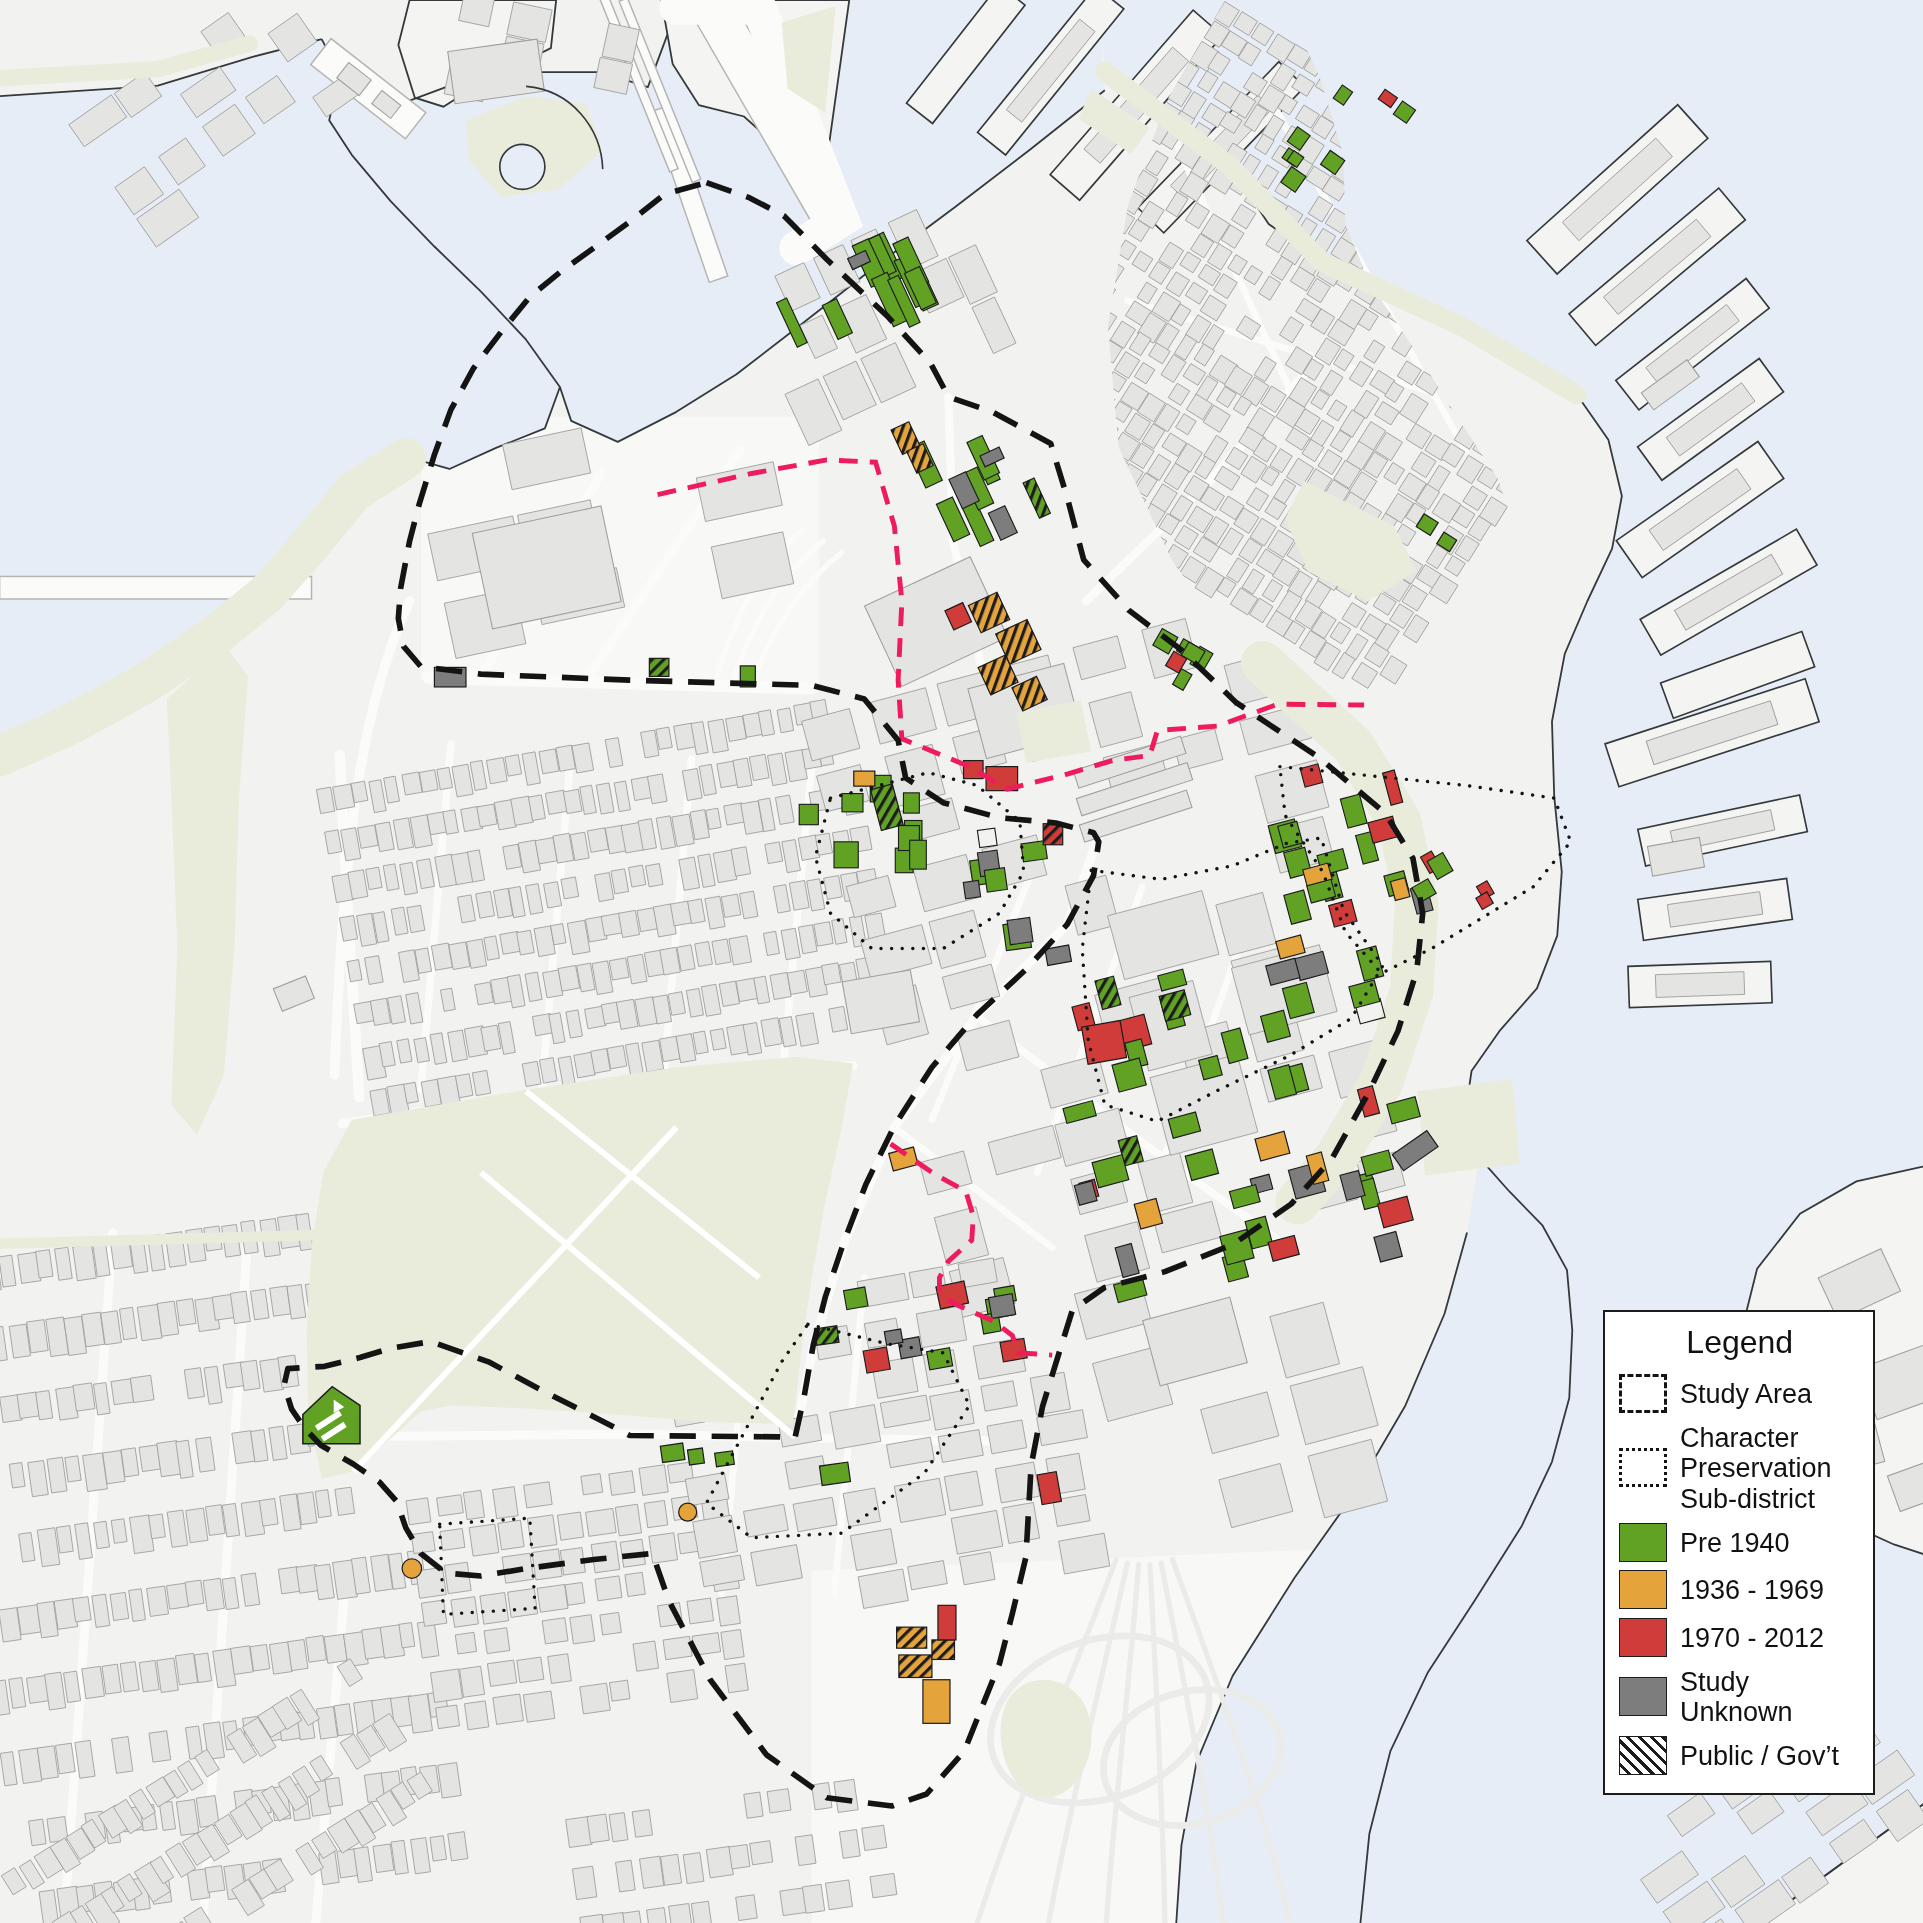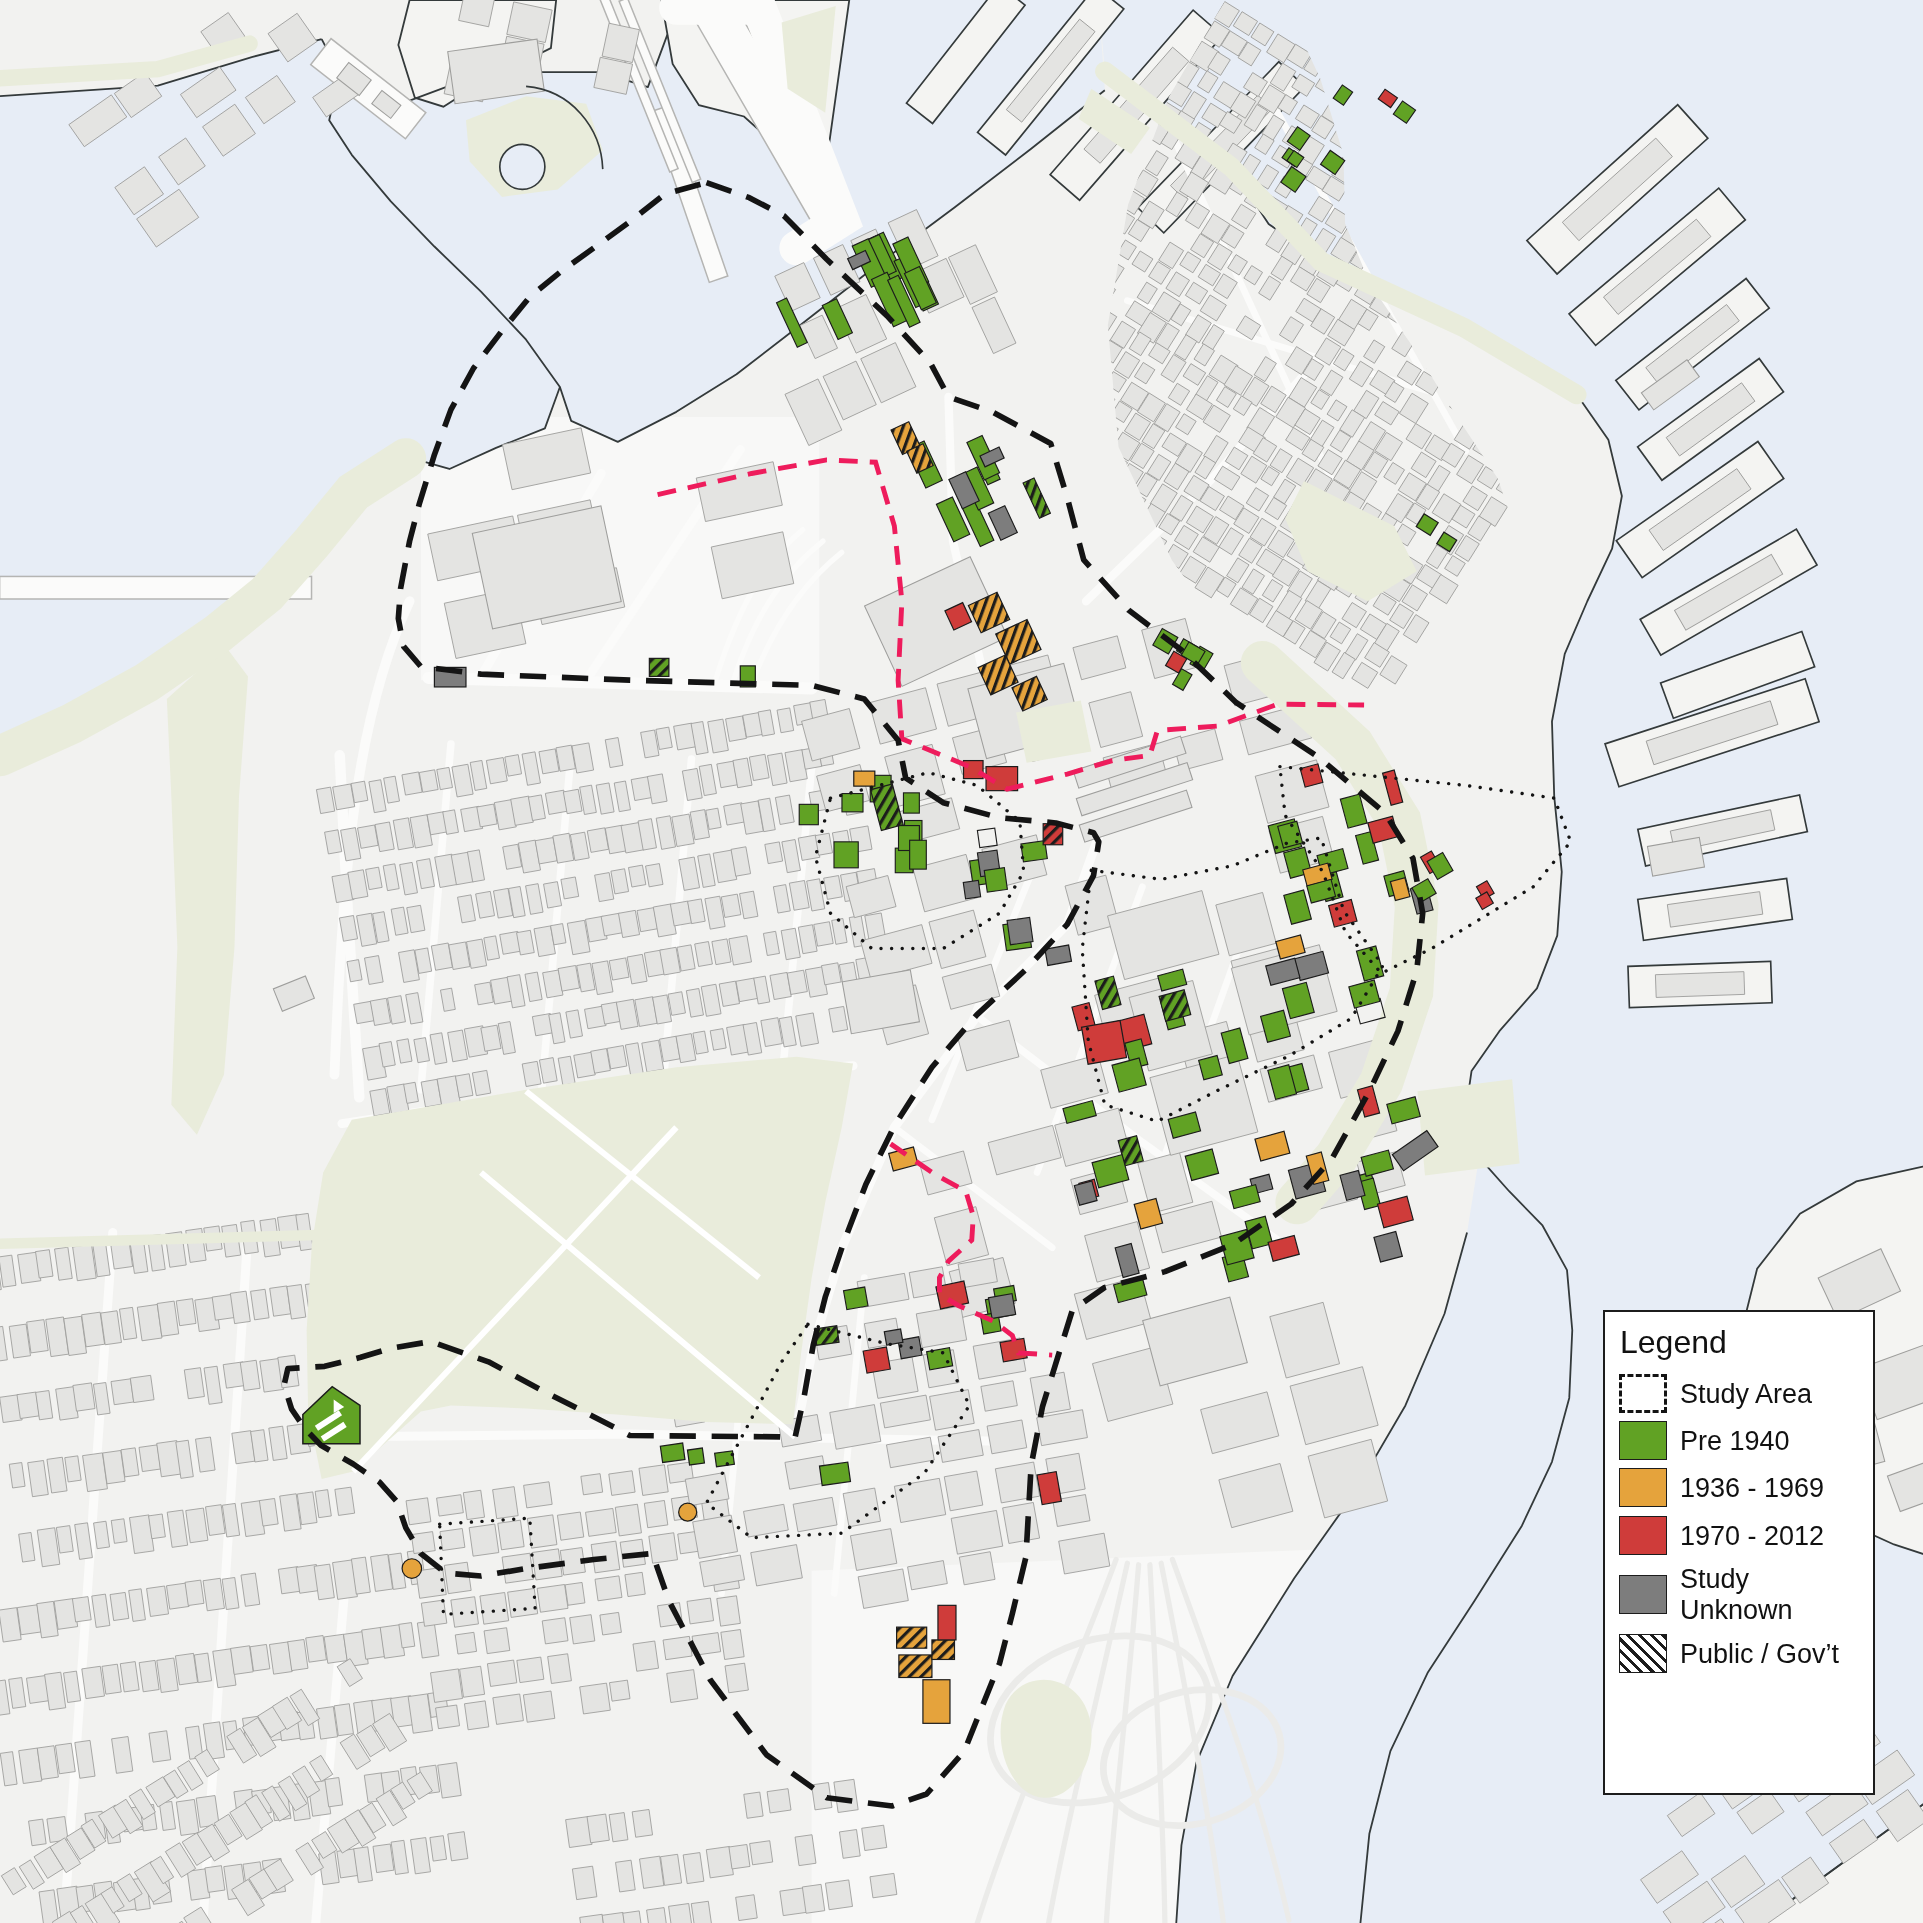--- a/index.html
+++ b/index.html
@@ -3,21 +3,21 @@
 <meta charset="utf-8">
 <style>
   html,body{margin:0;padding:0;width:1924px;height:1924px;overflow:hidden;
     font-family:"Liberation Sans", sans-serif;background:#f2f2f0;}
   #stage{position:relative;width:1924px;height:1924px;}
   svg{position:absolute;left:0;top:0;}
   
   #legend{position:absolute;left:1603px;top:1310px;width:272px;height:485px;
     background:#ffffff;border:2.3px solid #1c1c1c;box-sizing:border-box;
     padding:10.5px 13.5px;display:flex;flex-direction:column;gap:6.8px;z-index:50;}
-  #legend .title{font-size:32px;color:#111;margin:1.5px 0 4.5px 1.5px;}
+  #legend .title{font-size:32px;color:#111;margin:1.5px 0 4.5px 1.5px;text-align:center;}
   .lrow{display:flex;align-items:center;gap:13.5px;}
   .sw{flex:0 0 48px;width:48px;height:39px;box-sizing:border-box;margin-top:1.5px;}
   .sw.dash-black{border:3.8px dashed var(--ink);}
   .sw.dot-black{border:3px dotted var(--ink);}
   .sw.dash-pink{border:3.8px dashed var(--pink);}
   .sw.fill-green{background:var(--green);border:1.5px solid #1c1c1c;}
   .sw.fill-orange{background:var(--orange);border:1.5px solid #1c1c1c;}
   .sw.fill-red{background:var(--red);border:1.5px solid #1c1c1c;}
   .sw.fill-gray{background:var(--dgray);border:1.5px solid #1c1c1c;}
   .sw.hatch{border:1.5px solid #1c1c1c;
@@ -1616,20 +1616,26 @@
     </svg>
 
   <div id="legend">
     <div class="title">Legend</div>
 
     <div class="lrow">
       <div class="sw dash-black"></div>
       <div class="lbl">Study Area</div>
     </div>
     <div class="lrow">
+      <div class="sw dot-black"></div>
+      <div class="lbl">Character
+Preservation
+Sub-district</div>
+    </div>
+    <div class="lrow">
       <div class="sw fill-green"></div>
       <div class="lbl">Pre 1940</div>
     </div>
     <div class="lrow">
       <div class="sw fill-orange"></div>
       <div class="lbl">1936 - 1969</div>
     </div>
     <div class="lrow">
       <div class="sw fill-red"></div>
       <div class="lbl">1970 - 2012</div>

